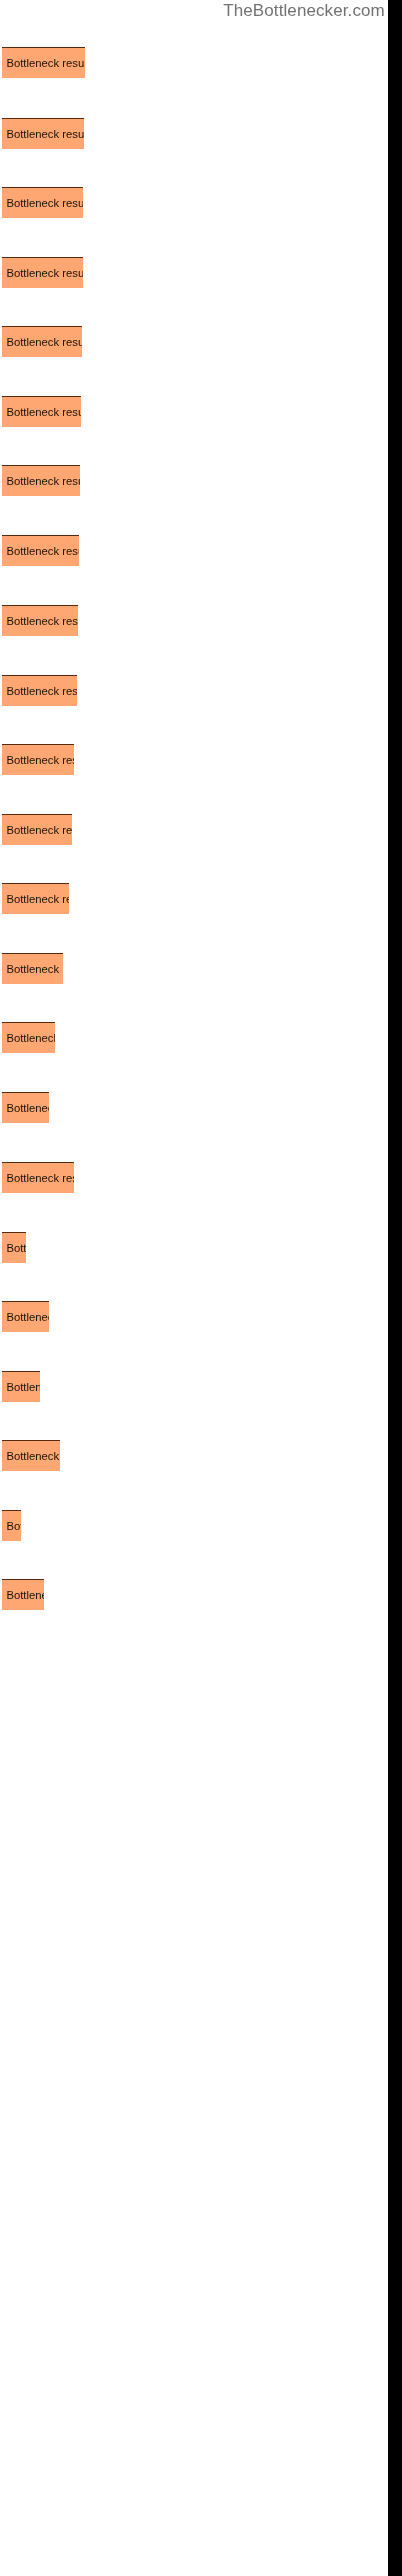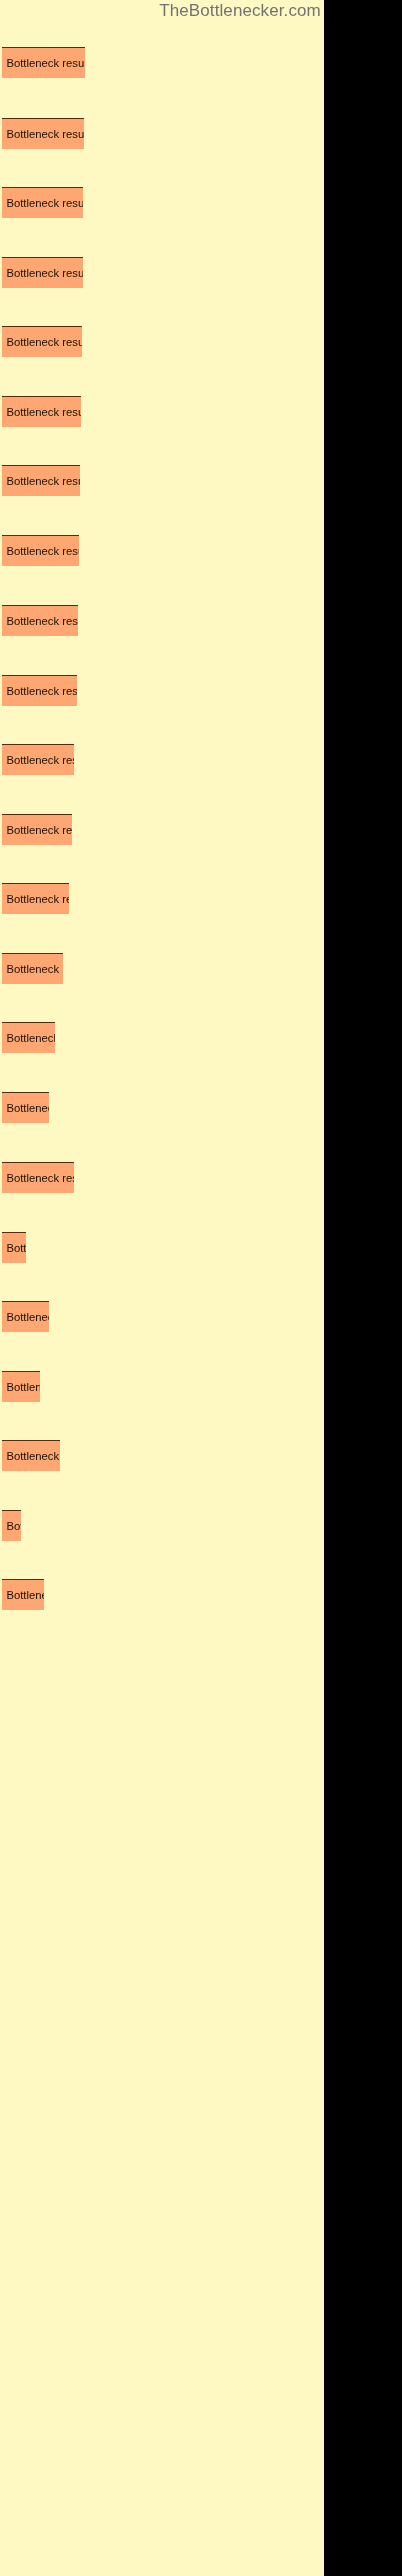--- a/index.html
+++ b/index.html
@@ -14,23 +14,23 @@
     position: relative;
     overflow: hidden;
     font-family: "Liberation Sans", sans-serif;
     -webkit-font-smoothing: antialiased;
   }
 
   #chart-root {
     position: absolute;
     left: 0;
     top: 0;
-    width: 324px;
+    width: 388px;
     height: 2576px;
-    background: #fef9c3;
+    background: #ffffff;
   }
 
   
   #site-title {
     position: absolute;
     right: 3.2px;
     top: 0px;
     font-size: 17px;
     line-height: 21px;
     color: #727272;

